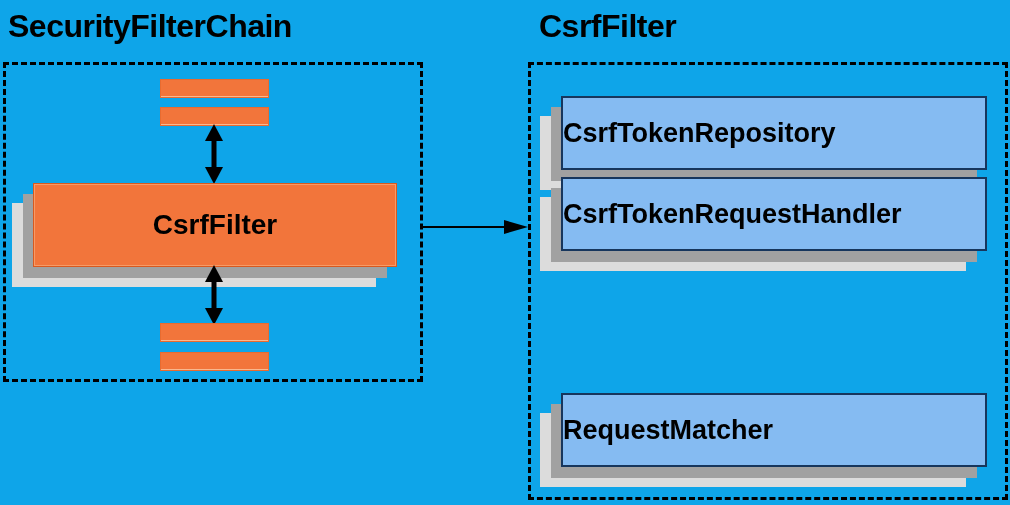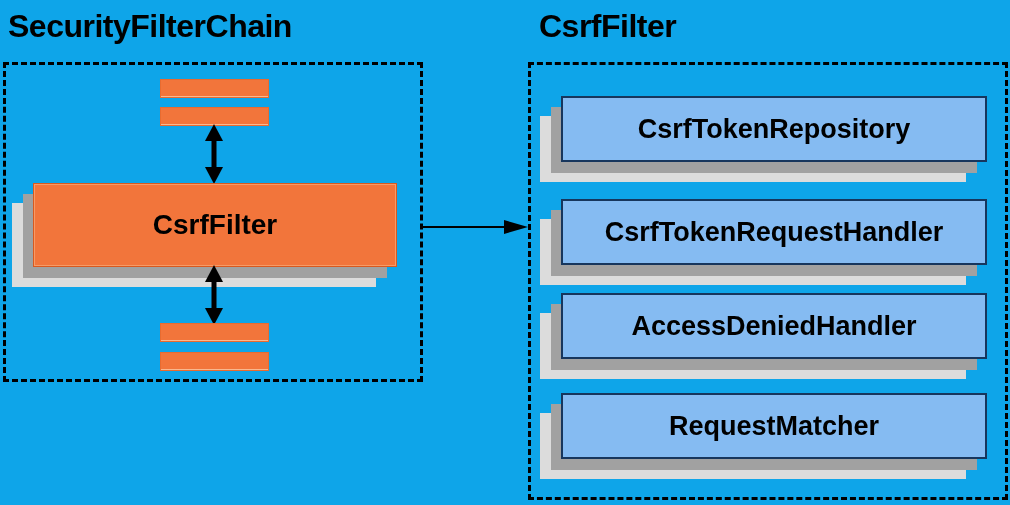--- a/index.html
+++ b/index.html
@@ -45,31 +45,31 @@
     box-shadow: inset 0 0 0 1px #F79B66,
                 -10px 11px 0 #A1A1A1,
                 -21px 20px 0 #DCDCDC;
     display: flex; align-items: center; justify-content: center;
   }
   #csrf-filter-box .box-label {
     font-size: 28px; font-weight: bold; color: #000000;
   }
 
   .component-box {
-    left: 561px; width: 426px; height: 66px;
+    left: 561px; width: 426px; height: 74px;
     background: #85BBF2;
     border: 2px solid #17365D;
     box-shadow: -10px 11px 0 #A1A1A1, -21px 20px 0 #DCDCDC;
-    display: flex; align-items: center; justify-content: center;
+    display: flex; align-items: center; justify-content: flex-start;
   }
   .component-box .box-label {
     font-size: 27px; font-weight: bold; color: #000000;
   }
   #component-0 { top: 96px;  }
-  #component-1 { top: 199px; }
+  #component-1 { top: 177px; }
   #component-2 { top: 293px; }
   #component-3 { top: 393px; }
 
   .varrow { left: 203px; width: 22px; height: 60px; }
   #varrow-top    { top: 124px; }
   #varrow-bottom { top: 265px; }
   #harrow { left: 422px; top: 217px; width: 106px; height: 20px; }
   svg { display: block; }
 </style>
 </head>
@@ -118,21 +118,18 @@
   <div id="dashed-right" class="abs dashed-box"></div>
 
   <div id="component-0" class="abs component-box">
     <span class="box-label">CsrfTokenRepository</span>
   </div>
 
   <div id="component-1" class="abs component-box">
     <span class="box-label">CsrfTokenRequestHandler</span>
   </div>
 
-  <div id="component-2" class="abs component-box">
-    <span class="box-label">AccessDeniedHandler</span>
-  </div>
 
   <div id="component-3" class="abs component-box">
     <span class="box-label">RequestMatcher</span>
   </div>
 
 </div>
 
 </body></html>

